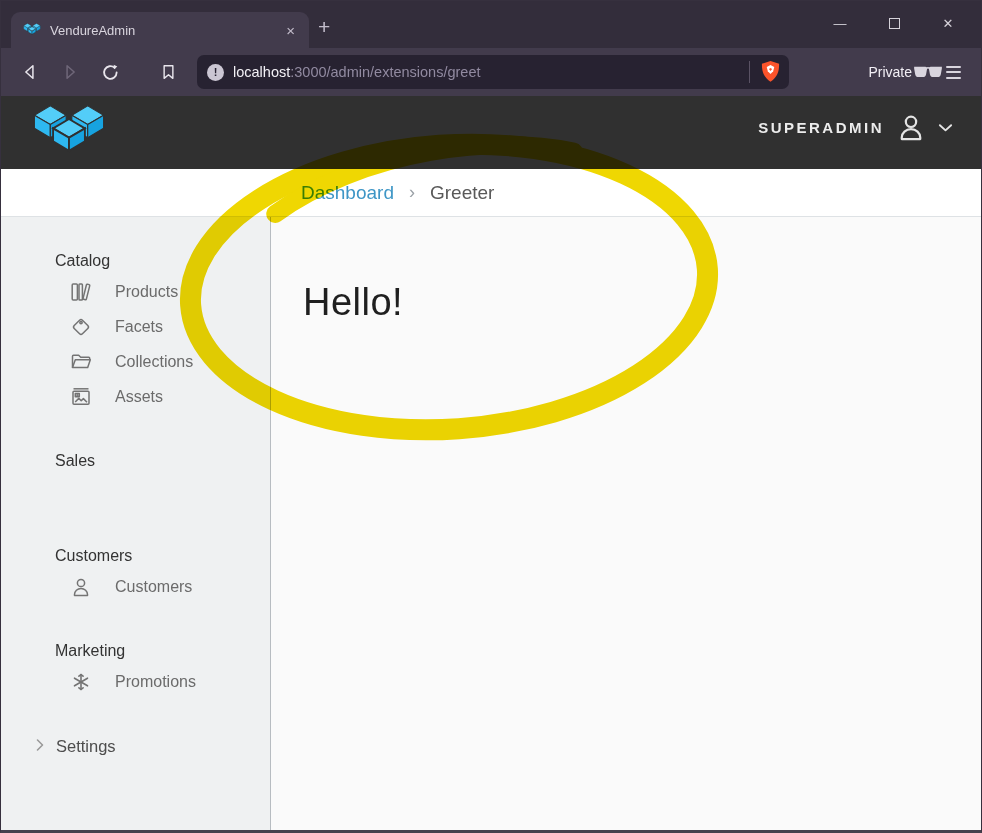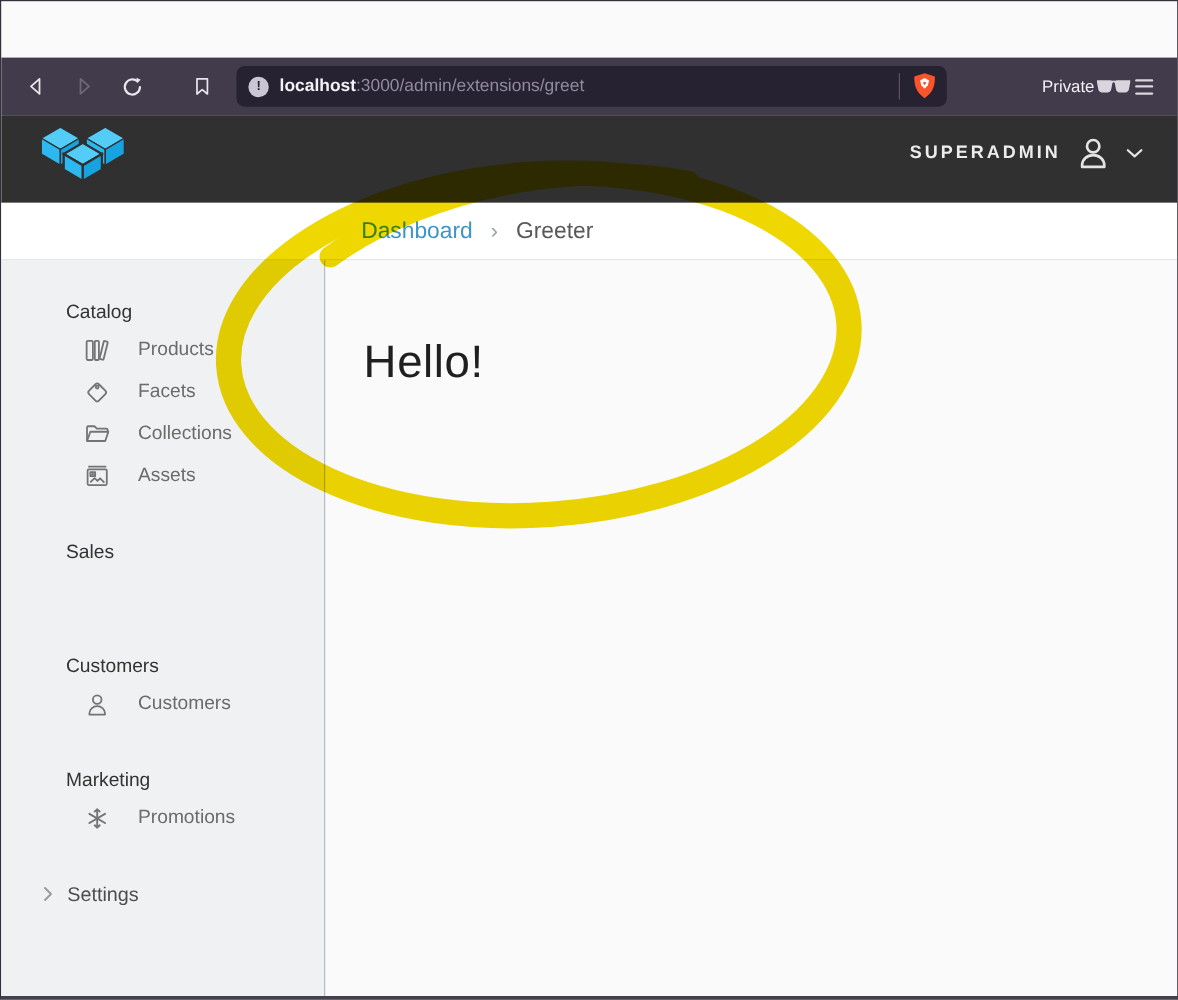--- a/index.html
+++ b/index.html
@@ -27,21 +27,21 @@
   .nav-btn{ position:absolute; top:12px; width:24px; height:24px; display:flex; align-items:center; justify-content:center; }
   .urlbar{
     position:absolute; left:196px; top:7px; width:592px; height:34px;
     background:#272231; border-radius:7px; display:flex; align-items:center; padding:0 8px 0 10px;
   }
   .info-badge{
     width:17px; height:17px; border-radius:50%; background:#cbc6d3; color:#272231;
     font-size:11px; font-weight:bold; display:flex; align-items:center; justify-content:center; margin-right:9px;
   }
   .url-text{ font-size:14.5px; white-space:nowrap; overflow:hidden; flex:1; }
-  .url-host{ color:#f3f1f6; font-weight:bold; }
+  .url-host{ color:#f3f1f6; font-weight:normal; }
   .url-path{ color:#918aa0; }
   .url-divider{ width:1px; height:22px; background:#5a5264; margin:0 10px 0 6px; }
   .right-cluster{ position:absolute; right:18px; top:0; height:48px; display:flex; align-items:center; gap:1px; }
   .private-label{ color:#f2eff5; font-size:14px; }
   .hamburger{ display:flex; flex-direction:column; gap:3.5px; padding:2px; }
   .hamburger span{ display:block; width:15px; height:2px; background:#d9d5de; border-radius:1px; }
   
   .admin-header{ position:absolute; top:95px; left:0; right:0; height:73px; background:#303030; }
   .logo-box{ position:absolute; left:30px; top:8px; }
   .account{ position:absolute; right:28px; top:0; height:63px; display:flex; align-items:center; gap:12px; }
@@ -91,20 +91,37 @@
         <polygon points="40,16 57,26 40,36 23,26" fill="#53cdf8"></polygon>
         <polygon points="23,26 40,36 40,50 23,40" fill="#2eb8f0"></polygon>
         <polygon points="57,26 40,36 40,50 57,40" fill="#17a3e0"></polygon>
       </g>
     </symbol>
   </defs>
 </svg>
 
 <div class="window">
 
+  <div class="tabstrip">
+    <div class="tab">
+      <svg width="18" height="14" viewBox="0 0 80 62">
+          <use href="#vlogo"></use>
+        </svg>
+      <span class="tab-title">VendureAdmin</span>
+      <span class="tab-close">×</span>
+    </div>
+    <span class="newtab">+</span>
+    <div class="win-controls">
+      <span class="win-btn">—</span>
+      <span class="win-btn">
+          <span class="win-max-box"></span>
+        </span>
+      <span class="win-btn">✕</span>
+    </div>
+  </div>
 
   <div class="toolbar">
     <span class="nav-btn" style="left:17px">
       <svg width="20" height="20" viewBox="0 0 24 24">
         <path d="M15.5 4.5 L7 12 L15.5 19.5 Z" fill="none" stroke="#e8e5ec" stroke-width="1.8" stroke-linejoin="round"></path>
       </svg>
     </span>
     <span class="nav-btn" style="left:57px">
       <svg width="20" height="20" viewBox="0 0 24 24">
         <path d="M8.5 4.5 L17 12 L8.5 19.5 Z" fill="none" stroke="#6f6779" stroke-width="1.8" stroke-linejoin="round"></path>

